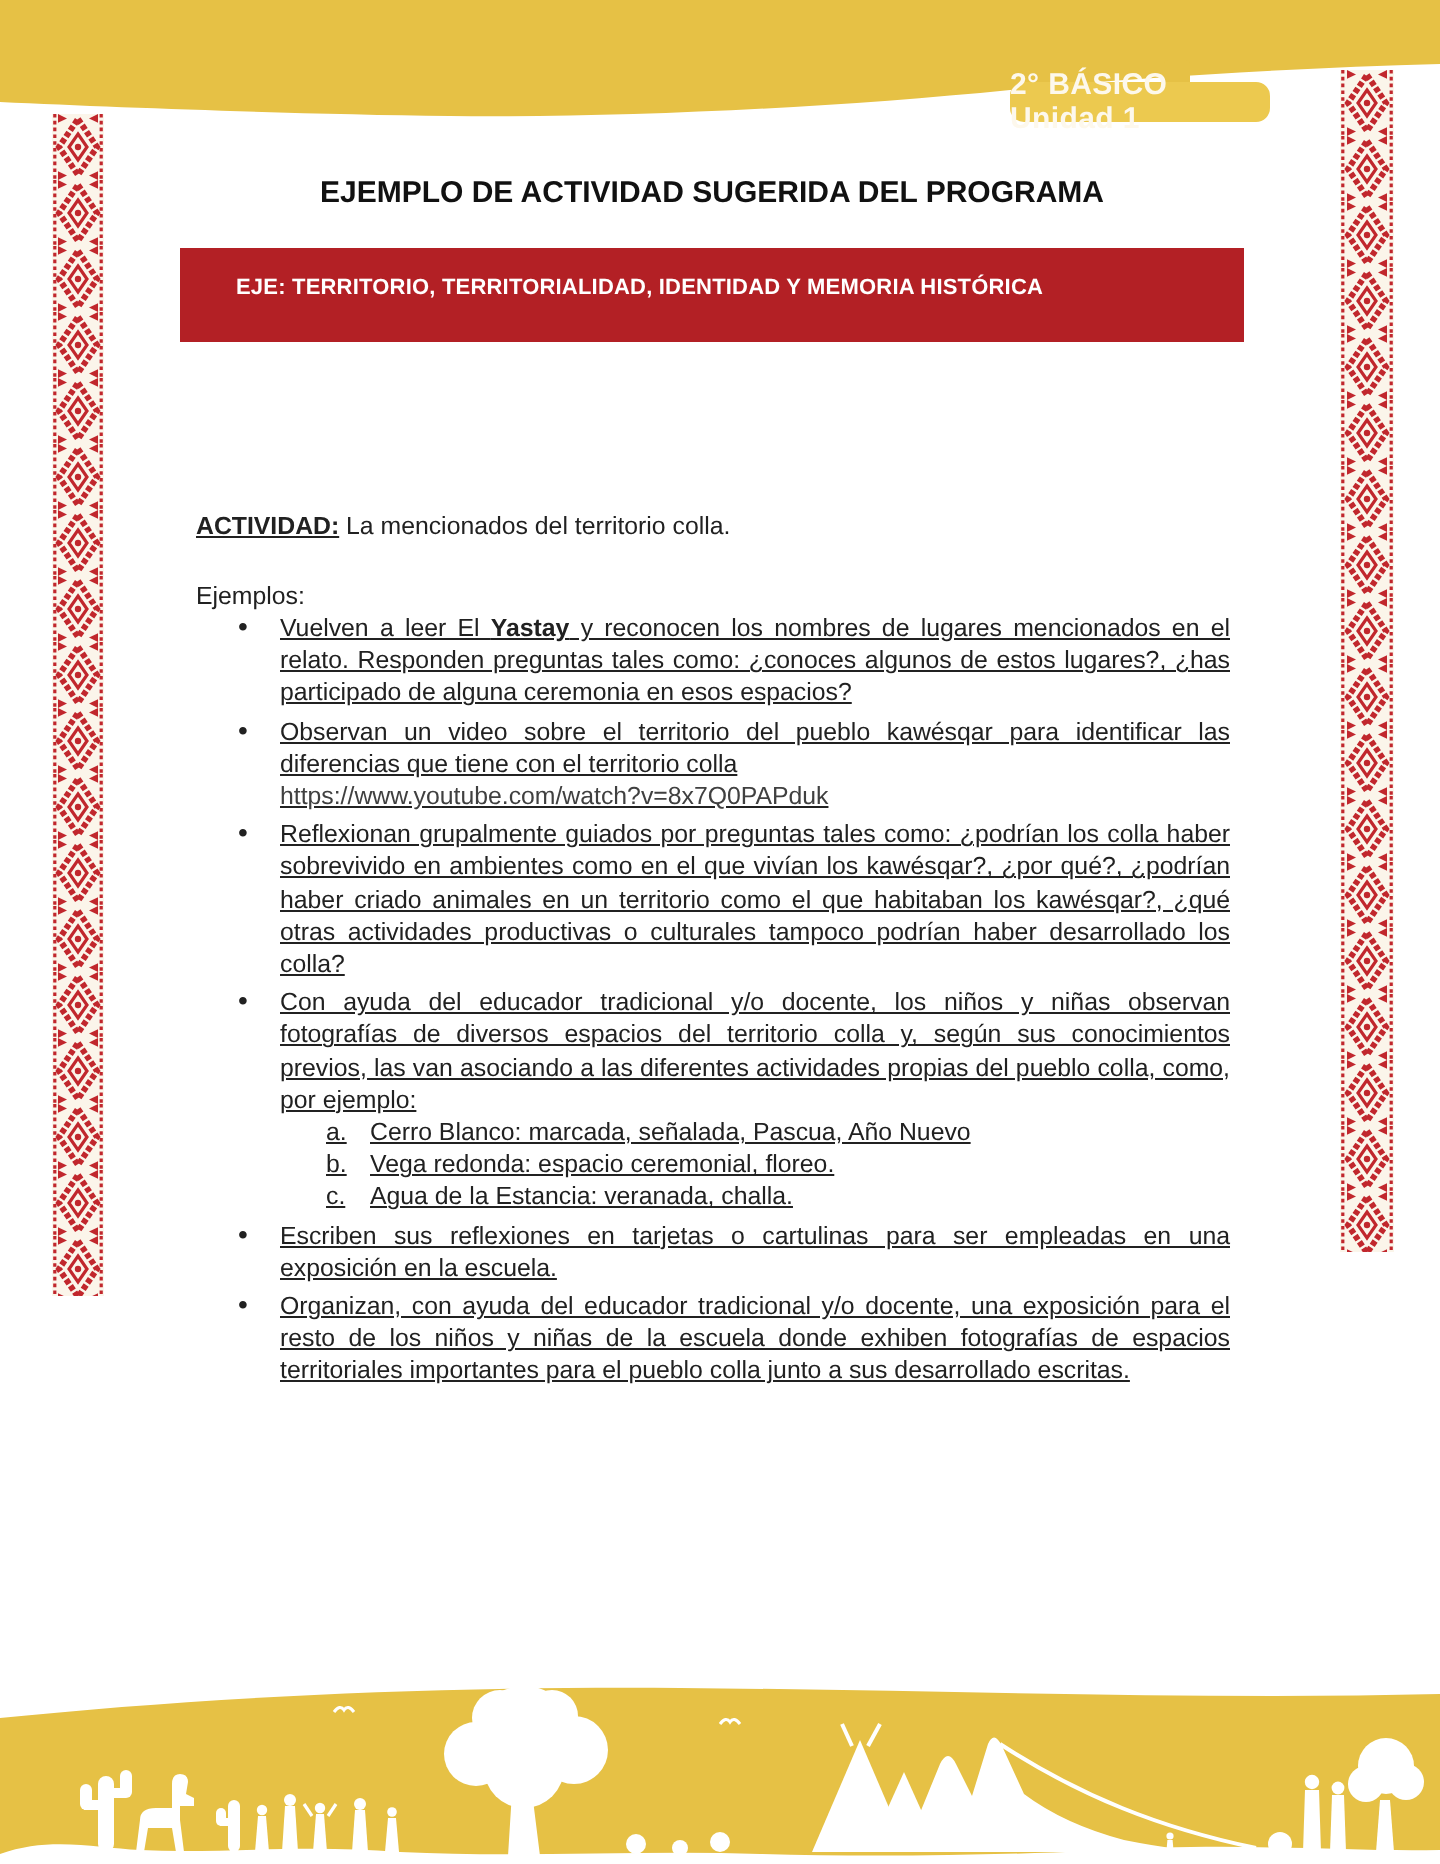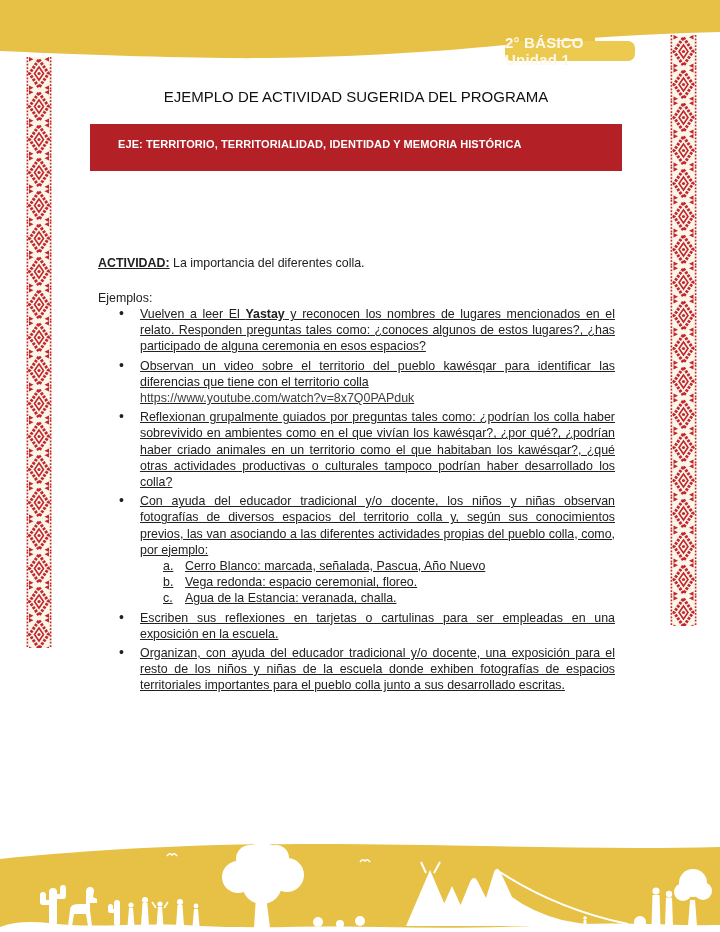--- a/index.html
+++ b/index.html
@@ -17,21 +17,21 @@
     display:flex;align-items:center;justify-content:center;
     font-size:15px;font-weight:bold;color:#fdf8ec;letter-spacing:.2px;
   }
   
   .tex-border{position:absolute;}
   .tex-left{left:26px;top:57px;width:26px;height:591px;}
   .tex-right{left:670px;top:35px;width:27px;height:591px;}
   
   .page-title{
     position:absolute;left:90px;top:88px;width:532px;
-    text-align:center;font-size:15px;font-weight:normal;color:#111;
+    text-align:center;font-size:15px;font-weight:bold;color:#111;
   }
   .eje-banner{
     position:absolute;left:90px;top:124px;width:532px;height:47px;
     background:#b32025;box-sizing:border-box;
     padding:10px 12px 0 28px;
   }
   .eje-banner span{
     color:#ffffff;font-size:11px;font-weight:bold;letter-spacing:.1px;
   }
   .body-text{font-size:12.4px;line-height:16.2px;}
@@ -106,21 +106,21 @@
   <rect x="0" y="0" width="27" height="591" fill="url(#tex2)"></rect>
 </svg>
 
 <div class="page-title">EJEMPLO DE ACTIVIDAD SUGERIDA DEL PROGRAMA</div>
 
 <div class="eje-banner">
   <span>EJE: TERRITORIO, TERRITORIALIDAD, IDENTIDAD Y MEMORIA HISTÓRICA</span>
 </div>
 
 <div class="body-text activity-line">
-  <span class="lbl">ACTIVIDAD:</span><span> La importancia del diferentes colla.</span>
+  <span class="lbl">ACTIVIDAD:</span><span> La mencionados del territorio colla.</span>
 </div>
 
 <div class="body-text examples-label">Ejemplos:</div>
 
 <ul class="bullet-list body-text">
   <li>
     <span>Vuelven a leer El </span><span class="bold">Yastay</span><span> y reconocen los nombres de lugares mencionados en el relato. Responden preguntas tales como: ¿conoces algunos de estos lugares?, ¿has participado de alguna ceremonia en esos espacios?</span>
   </li>
   <li>
     <span>Observan un video sobre el territorio del pueblo kawésqar para identificar las diferencias que tiene con el territorio colla</span><br>

